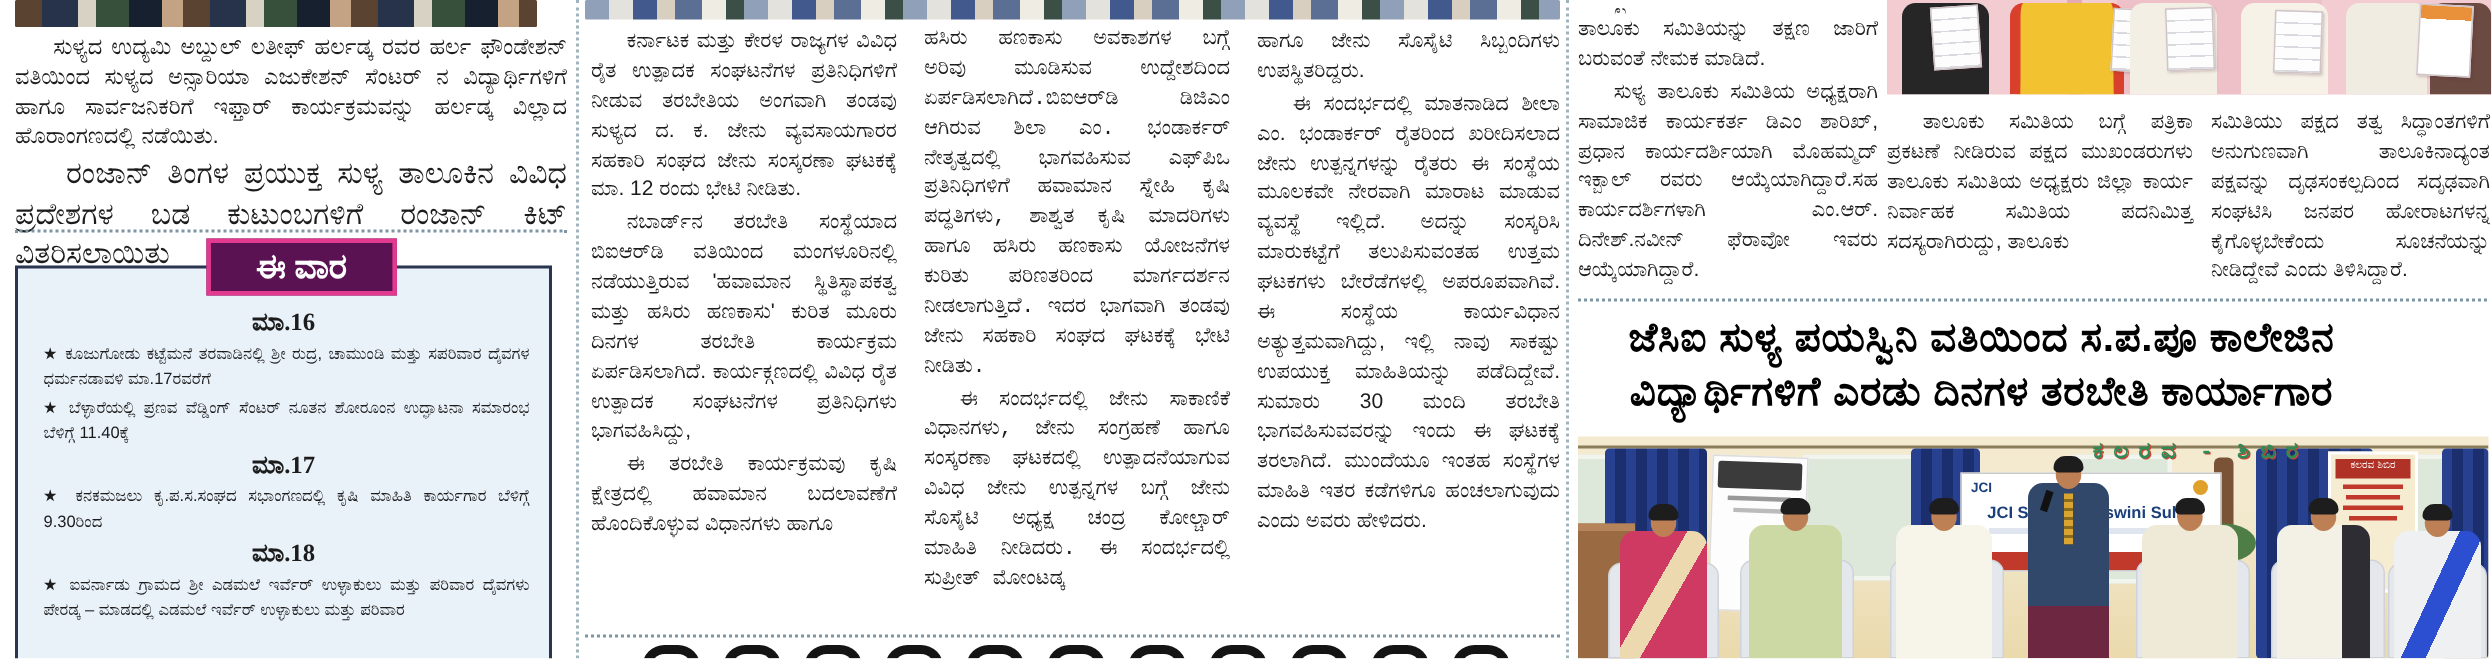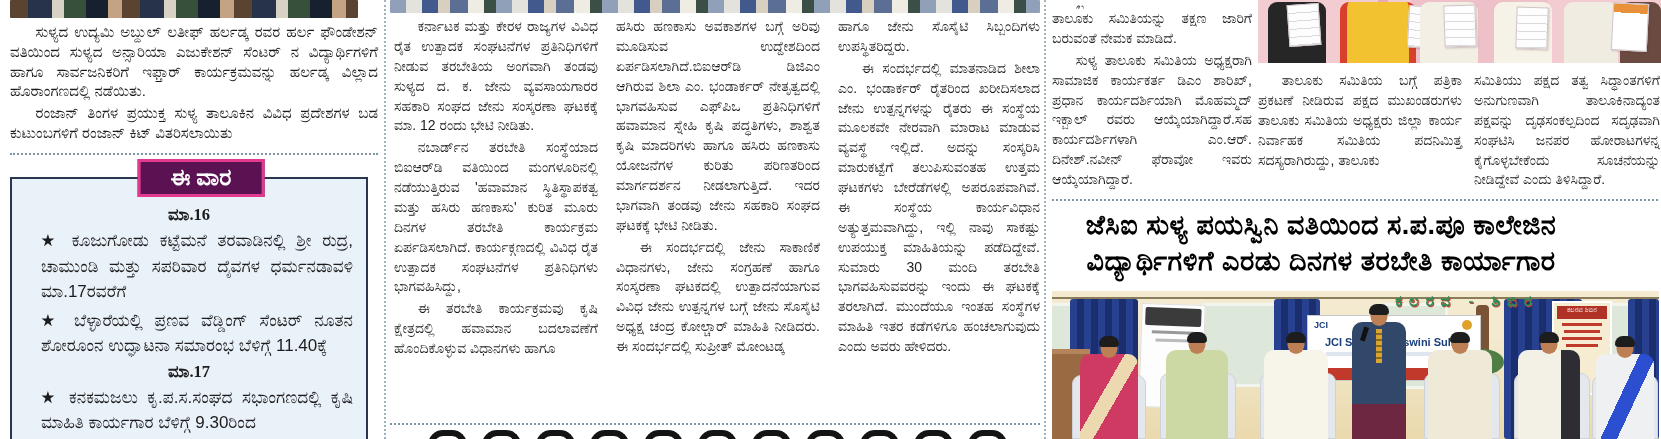--- a/index.html
+++ b/index.html
@@ -15,21 +15,21 @@
     background:repeating-linear-gradient(90deg,#5a4330 0 18px,#26334a 18px 42px,#d8d2c4 42px 54px,#36503c 54px 76px,#17202e 76px 98px,#c4a284 98px 112px);}
   .strip2{background:repeating-linear-gradient(90deg,#8fa0b8 0 16px,#e3e2dd 16px 32px,#41598c 32px 48px,#d8cfc0 48px 60px,#5b6f94 60px 78px,#efece4 78px 94px,#3c4f46 94px 106px);}
   
   .week{border:2px solid #2a3550;background:#e9f1f9;}
   .week-head{position:absolute;top:-20px;left:50%;transform:translateX(-50%) translateX(12px);
     background:#5b1253;border:3px solid #e23a8e;color:#fff;padding:3px 30px;
     font-size:23px;font-weight:bold;white-space:nowrap;font-family:"Liberation Serif",serif;}
   .week-body{padding:24px 13px 0 13px;}
   .day-date{text-align:center;font-weight:bold;font-size:16.5px;margin:2px 0 3px 0;
     font-family:"Liberation Serif",serif;}
-  .item{font-size:17px;line-height:1.5;text-align:justify;margin:0 0 3px 16px;}
+  .item{font-size:11px;line-height:1.5;text-align:justify;margin:0 0 3px 4px;}
   
   .arc-row{display:flex;gap:15px;overflow:hidden;}
   .arc-row i{flex:0 0 auto;width:27px;height:28px;border:6px solid #141414;border-bottom:none;
     border-radius:15px 15px 0 0;}
   
   .headline{font-weight:bold;font-size:27px;line-height:36px;text-align:center;
     color:#000;letter-spacing:0.5px;}
   
   .pfig{position:absolute;}
   .pfig .hair{position:absolute;top:-3px;left:50%;transform:translateX(-50%);width:20px;height:11px;
@@ -46,21 +46,21 @@
 </style>
 </head>
 <body>
 
 <div class="page">
 
   <section class="abs" style="left:10px;top:0;width:368px;">
     <div class="strip strip1"></div>
     <div style="height:22px;"></div>
     <p class="body ind" style="font-size:15px;line-height:1.32;">ಸುಳ್ಯದ ಉದ್ಯಮಿ ಅಬ್ದುಲ್ ಲತೀಫ್ ಹರ್ಲಡ್ಕ ರವರ ಹರ್ಲ ಫೌಂಡೇಶನ್ ವತಿಯಿಂದ ಸುಳ್ಯದ ಅನ್ಸಾರಿಯಾ ಎಜುಕೇಶನ್ ಸೆಂಟರ್ ನ ವಿದ್ಯಾರ್ಥಿಗಳಿಗೆ ಹಾಗೂ ಸಾರ್ವಜನಿಕರಿಗೆ ಇಫ್ತಾರ್ ಕಾರ್ಯಕ್ರಮವನ್ನು ಹರ್ಲಡ್ಕ ವಿಲ್ಲಾದ ಹೊರಾಂಗಣದಲ್ಲಿ ನಡೆಯಿತು.</p>
-    <p class="body ind" style="font-size:15px;line-height:1.32;">ರಂಜಾನ್ ತಿಂಗಳ ಪ್ರಯುಕ್ತ ಸುಳ್ಯ ತಾಲೂಕಿನ ವಿವಿಧ ಪ್ರದೇಶಗಳ ಬಡ ಕುಟುಂಬಗಳಿಗೆ ರಂಜಾನ್ ಕಿಟ್ ವಿತರಿಸಲಾಯಿತು</p>
+    <p class="body ind" style="font-size:20px;line-height:1.32;">ರಂಜಾನ್ ತಿಂಗಳ ಪ್ರಯುಕ್ತ ಸುಳ್ಯ ತಾಲೂಕಿನ ವಿವಿಧ ಪ್ರದೇಶಗಳ ಬಡ ಕುಟುಂಬಗಳಿಗೆ ರಂಜಾನ್ ಕಿಟ್ ವಿತರಿಸಲಾಯಿತು</p>
   </section>
   <div class="hdot" style="left:10px;top:153px;width:368px;"></div>
 
   <section class="week abs" style="left:10px;top:177px;width:354px;height:270px;">
     <div class="week-head">
       <span>ಈ ವಾರ</span>
     </div>
     <div class="week-body">
       <div class="day-date">ಮಾ.16</div>
       <p class="item">★ ಕೂಜುಗೋಡು ಕಟ್ಟೆಮನೆ ತರವಾಡಿನಲ್ಲಿ ಶ್ರೀ ರುದ್ರ, ಚಾಮುಂಡಿ ಮತ್ತು ಸಪರಿವಾರ ದೈವಗಳ ಧರ್ಮನಡಾವಳಿ ಮಾ.17ರವರೆಗೆ</p>
@@ -74,21 +74,21 @@
 
   <div class="vdot" style="left:384px;"></div>
 
   <div class="strip strip2 abs" style="left:390px;top:0;width:650px;height:13px;"></div>
 
   <section class="abs" style="left:394px;top:17px;width:204px;">
     <p class="body ind">ಕರ್ನಾಟಕ ಮತ್ತು ಕೇರಳ ರಾಜ್ಯಗಳ ವಿವಿಧ ರೈತ ಉತ್ಪಾದಕ ಸಂಘಟನೆಗಳ ಪ್ರತಿನಿಧಿಗಳಿಗೆ ನೀಡುವ ತರಬೇತಿಯ ಅಂಗವಾಗಿ ತಂಡವು ಸುಳ್ಯದ ದ. ಕ. ಜೇನು ವ್ಯವಸಾಯಗಾರರ ಸಹಕಾರಿ ಸಂಘದ ಜೇನು ಸಂಸ್ಕರಣಾ ಘಟಕಕ್ಕೆ ಮಾ. 12 ರಂದು ಭೇಟಿ ನೀಡಿತು.</p>
     <p class="body ind">ನಬಾರ್ಡ್‌ನ ತರಬೇತಿ ಸಂಸ್ಥೆಯಾದ ಬಿಐಆರ್‌ಡಿ ವತಿಯಿಂದ ಮಂಗಳೂರಿನಲ್ಲಿ ನಡೆಯುತ್ತಿರುವ 'ಹವಾಮಾನ ಸ್ಥಿತಿಸ್ಥಾಪಕತ್ವ ಮತ್ತು ಹಸಿರು ಹಣಕಾಸು' ಕುರಿತ ಮೂರು ದಿನಗಳ ತರಬೇತಿ ಕಾರ್ಯಕ್ರಮ ಏರ್ಪಡಿಸಲಾಗಿದೆ. ಕಾರ್ಯಕ್ಗಣದಲ್ಲಿ ವಿವಿಧ ರೈತ ಉತ್ಪಾದಕ ಸಂಘಟನೆಗಳ ಪ್ರತಿನಿಧಿಗಳು ಭಾಗವಹಿಸಿದ್ದು,</p>
     <p class="body ind">ಈ ತರಬೇತಿ ಕಾರ್ಯಕ್ರಮವು ಕೃಷಿ ಕ್ಷೇತ್ರದಲ್ಲಿ ಹವಾಮಾನ ಬದಲಾವಣೆಗೆ ಹೊಂದಿಕೊಳ್ಳುವ ವಿಧಾನಗಳು ಹಾಗೂ</p>
   </section>
-  <section class="abs" style="left:616px;top:17px;width:204px;">
+  <section class="abs" style="left:616px;top:17px;width:204px;font-family:Liberation Mono, monospace;">
     <p class="body">ಹಸಿರು ಹಣಕಾಸು ಅವಕಾಶಗಳ ಬಗ್ಗೆ ಅರಿವು ಮೂಡಿಸುವ ಉದ್ದೇಶದಿಂದ ಏರ್ಪಡಿಸಲಾಗಿದೆ.ಬಿಐಆರ್‌ಡಿ ಡಿಜಿಎಂ ಆಗಿರುವ ಶಿಲಾ ಎಂ. ಭಂಡಾರ್ಕರ್ ನೇತೃತ್ವದಲ್ಲಿ ಭಾಗವಹಿಸುವ ಎಫ್‌ಪಿಒ ಪ್ರತಿನಿಧಿಗಳಿಗೆ ಹವಾಮಾನ ಸ್ನೇಹಿ ಕೃಷಿ ಪದ್ಧತಿಗಳು, ಶಾಶ್ವತ ಕೃಷಿ ಮಾದರಿಗಳು ಹಾಗೂ ಹಸಿರು ಹಣಕಾಸು ಯೋಜನೆಗಳ ಕುರಿತು ಪರಿಣತರಿಂದ ಮಾರ್ಗದರ್ಶನ ನೀಡಲಾಗುತ್ತಿದೆ. ಇದರ ಭಾಗವಾಗಿ ತಂಡವು ಜೇನು ಸಹಕಾರಿ ಸಂಘದ ಘಟಕಕ್ಕೆ ಭೇಟಿ ನೀಡಿತು.</p>
     <p class="body ind">ಈ ಸಂದರ್ಭದಲ್ಲಿ ಜೇನು ಸಾಕಾಣಿಕೆ ವಿಧಾನಗಳು, ಜೇನು ಸಂಗ್ರಹಣೆ ಹಾಗೂ ಸಂಸ್ಕರಣಾ ಘಟಕದಲ್ಲಿ ಉತ್ಪಾದನೆಯಾಗುವ ವಿವಿಧ ಜೇನು ಉತ್ಪನ್ನಗಳ ಬಗ್ಗೆ ಜೇನು ಸೊಸೈಟಿ ಅಧ್ಯಕ್ಷ ಚಂದ್ರ ಕೋಲ್ಚಾರ್ ಮಾಹಿತಿ ನೀಡಿದರು. ಈ ಸಂದರ್ಭದಲ್ಲಿ ಸುಪ್ರೀತ್ ಮೋಂಟಡ್ಕ</p>
   </section>
   <section class="abs" style="left:838px;top:17px;width:202px;">
     <p class="body">ಹಾಗೂ ಜೇನು ಸೊಸೈಟಿ ಸಿಬ್ಬಂದಿಗಳು ಉಪಸ್ಥಿತರಿದ್ದರು.</p>
     <p class="body ind">ಈ ಸಂದರ್ಭದಲ್ಲಿ ಮಾತನಾಡಿದ ಶೀಲಾ ಎಂ. ಭಂಡಾರ್ಕರ್ ರೈತರಿಂದ ಖರೀದಿಸಲಾದ ಜೇನು ಉತ್ಪನ್ನಗಳನ್ನು ರೈತರು ಈ ಸಂಸ್ಥೆಯ ಮೂಲಕವೇ ನೇರವಾಗಿ ಮಾರಾಟ ಮಾಡುವ ವ್ಯವಸ್ಥೆ ಇಲ್ಲಿದೆ. ಅದನ್ನು ಸಂಸ್ಕರಿಸಿ ಮಾರುಕಟ್ಟೆಗೆ ತಲುಪಿಸುವಂತಹ ಉತ್ತಮ ಘಟಕಗಳು ಬೇರೆಡೆಗಳಲ್ಲಿ ಅಪರೂಪವಾಗಿವೆ. ಈ ಸಂಸ್ಥೆಯ ಕಾರ್ಯವಿಧಾನ ಅತ್ಯುತ್ತಮವಾಗಿದ್ದು, ಇಲ್ಲಿ ನಾವು ಸಾಕಷ್ಟು ಉಪಯುಕ್ತ ಮಾಹಿತಿಯನ್ನು ಪಡೆದಿದ್ದೇವೆ. ಸುಮಾರು 30 ಮಂದಿ ತರಬೇತಿ ಭಾಗವಹಿಸುವವರನ್ನು ಇಂದು ಈ ಘಟಕಕ್ಕೆ ತರಲಾಗಿದೆ. ಮುಂದೆಯೂ ಇಂತಹ ಸಂಸ್ಥೆಗಳ ಮಾಹಿತಿ ಇತರ ಕಡೆಗಳಿಗೂ ಹಂಚಲಾಗುವುದು ಎಂದು ಅವರು ಹೇಳಿದರು.</p>
   </section>
 
   <div class="hdot" style="left:390px;top:423px;width:650px;"></div>
   <div class="arc-row abs" style="left:428px;top:430px;width:580px;height:9px;">

